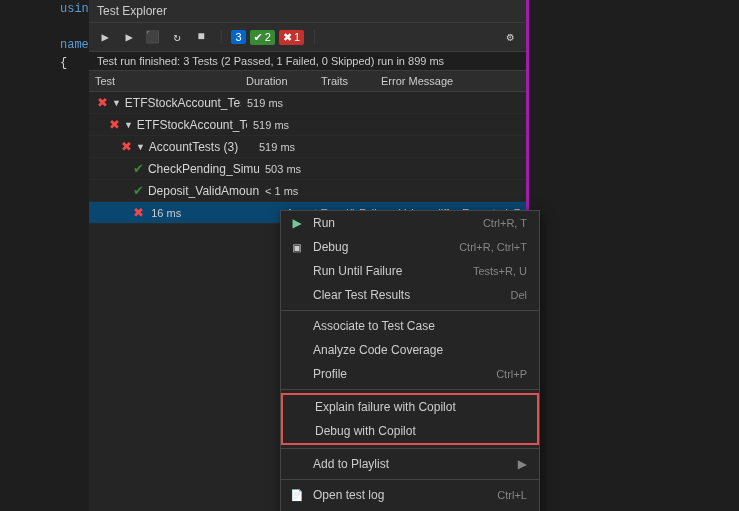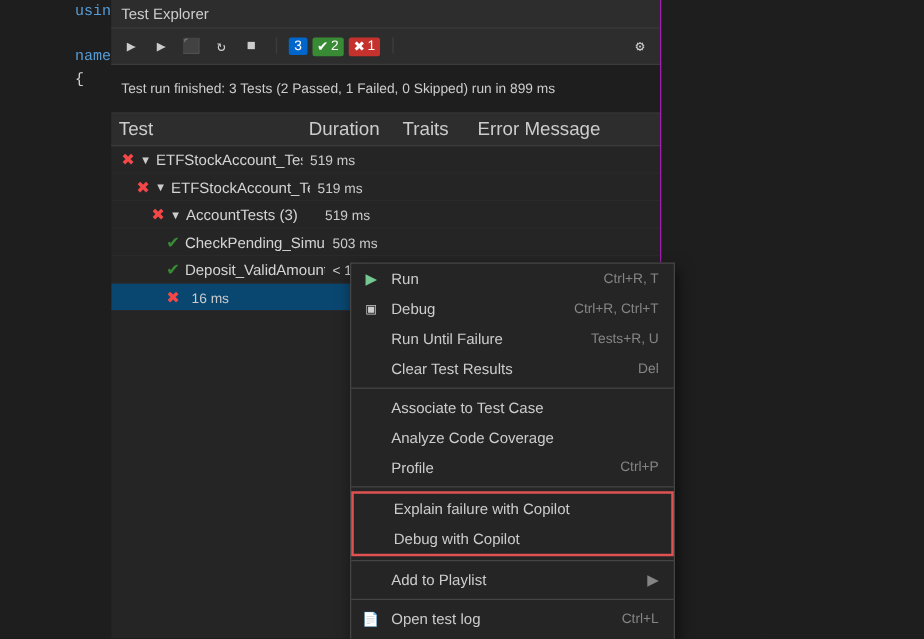--- a/index.html
+++ b/index.html
@@ -41,21 +41,21 @@
     .code-number { color: #b5cea8; }
     .code-method { color: #dcdcaa; }
 
     
     .test-explorer {
       position: absolute;
       top: 0; left: 89px;
       width: 440px;
       height: 511px;
       background: #252526;
-      border-right: 1px solid #a21caf;
+      border-right: 3px solid #a21caf;
     }
 
     .test-explorer-title {
       background: #2d2d2d;
       color: #cccccc;
       padding: 4px 8px;
       font-size: 12px;
       border-bottom: 1px solid #3c3c3c;
       font-family: 'Segoe UI', sans-serif;
     }
@@ -93,33 +93,33 @@
     }
     .badge-blue { background: #0066cc; color: white; }
     .badge-green { background: #388a34; color: white; }
     .badge-red { background: #c5322d; color: white; }
 
     .separator { color: #3c3c3c; font-size: 14px; margin: 0 2px; }
 
     .status-bar {
       background: #1e1e1e;
       color: #cccccc;
-      padding: 13px 8px;
+      padding: 3px 8px;
       font-size: 11px;
       border-bottom: 1px solid #3c3c3c;
       font-family: 'Segoe UI', sans-serif;
     }
 
     
     .test-table-header {
       display: flex;
       background: #2d2d2d;
       border-bottom: 1px solid #3c3c3c;
       font-family: 'Segoe UI', sans-serif;
-      font-size: 15px;
+      font-size: 11px;
       color: #cccccc;
       padding: 2px 0;
       align-items: center;
     }
     .col-test { flex: 1; padding: 2px 6px; }
     .col-duration { width: 75px; padding: 2px 6px; }
     .col-traits { width: 60px; padding: 2px 6px; }
     .col-error { flex: 1; padding: 2px 6px; }
 
     .test-tree {

